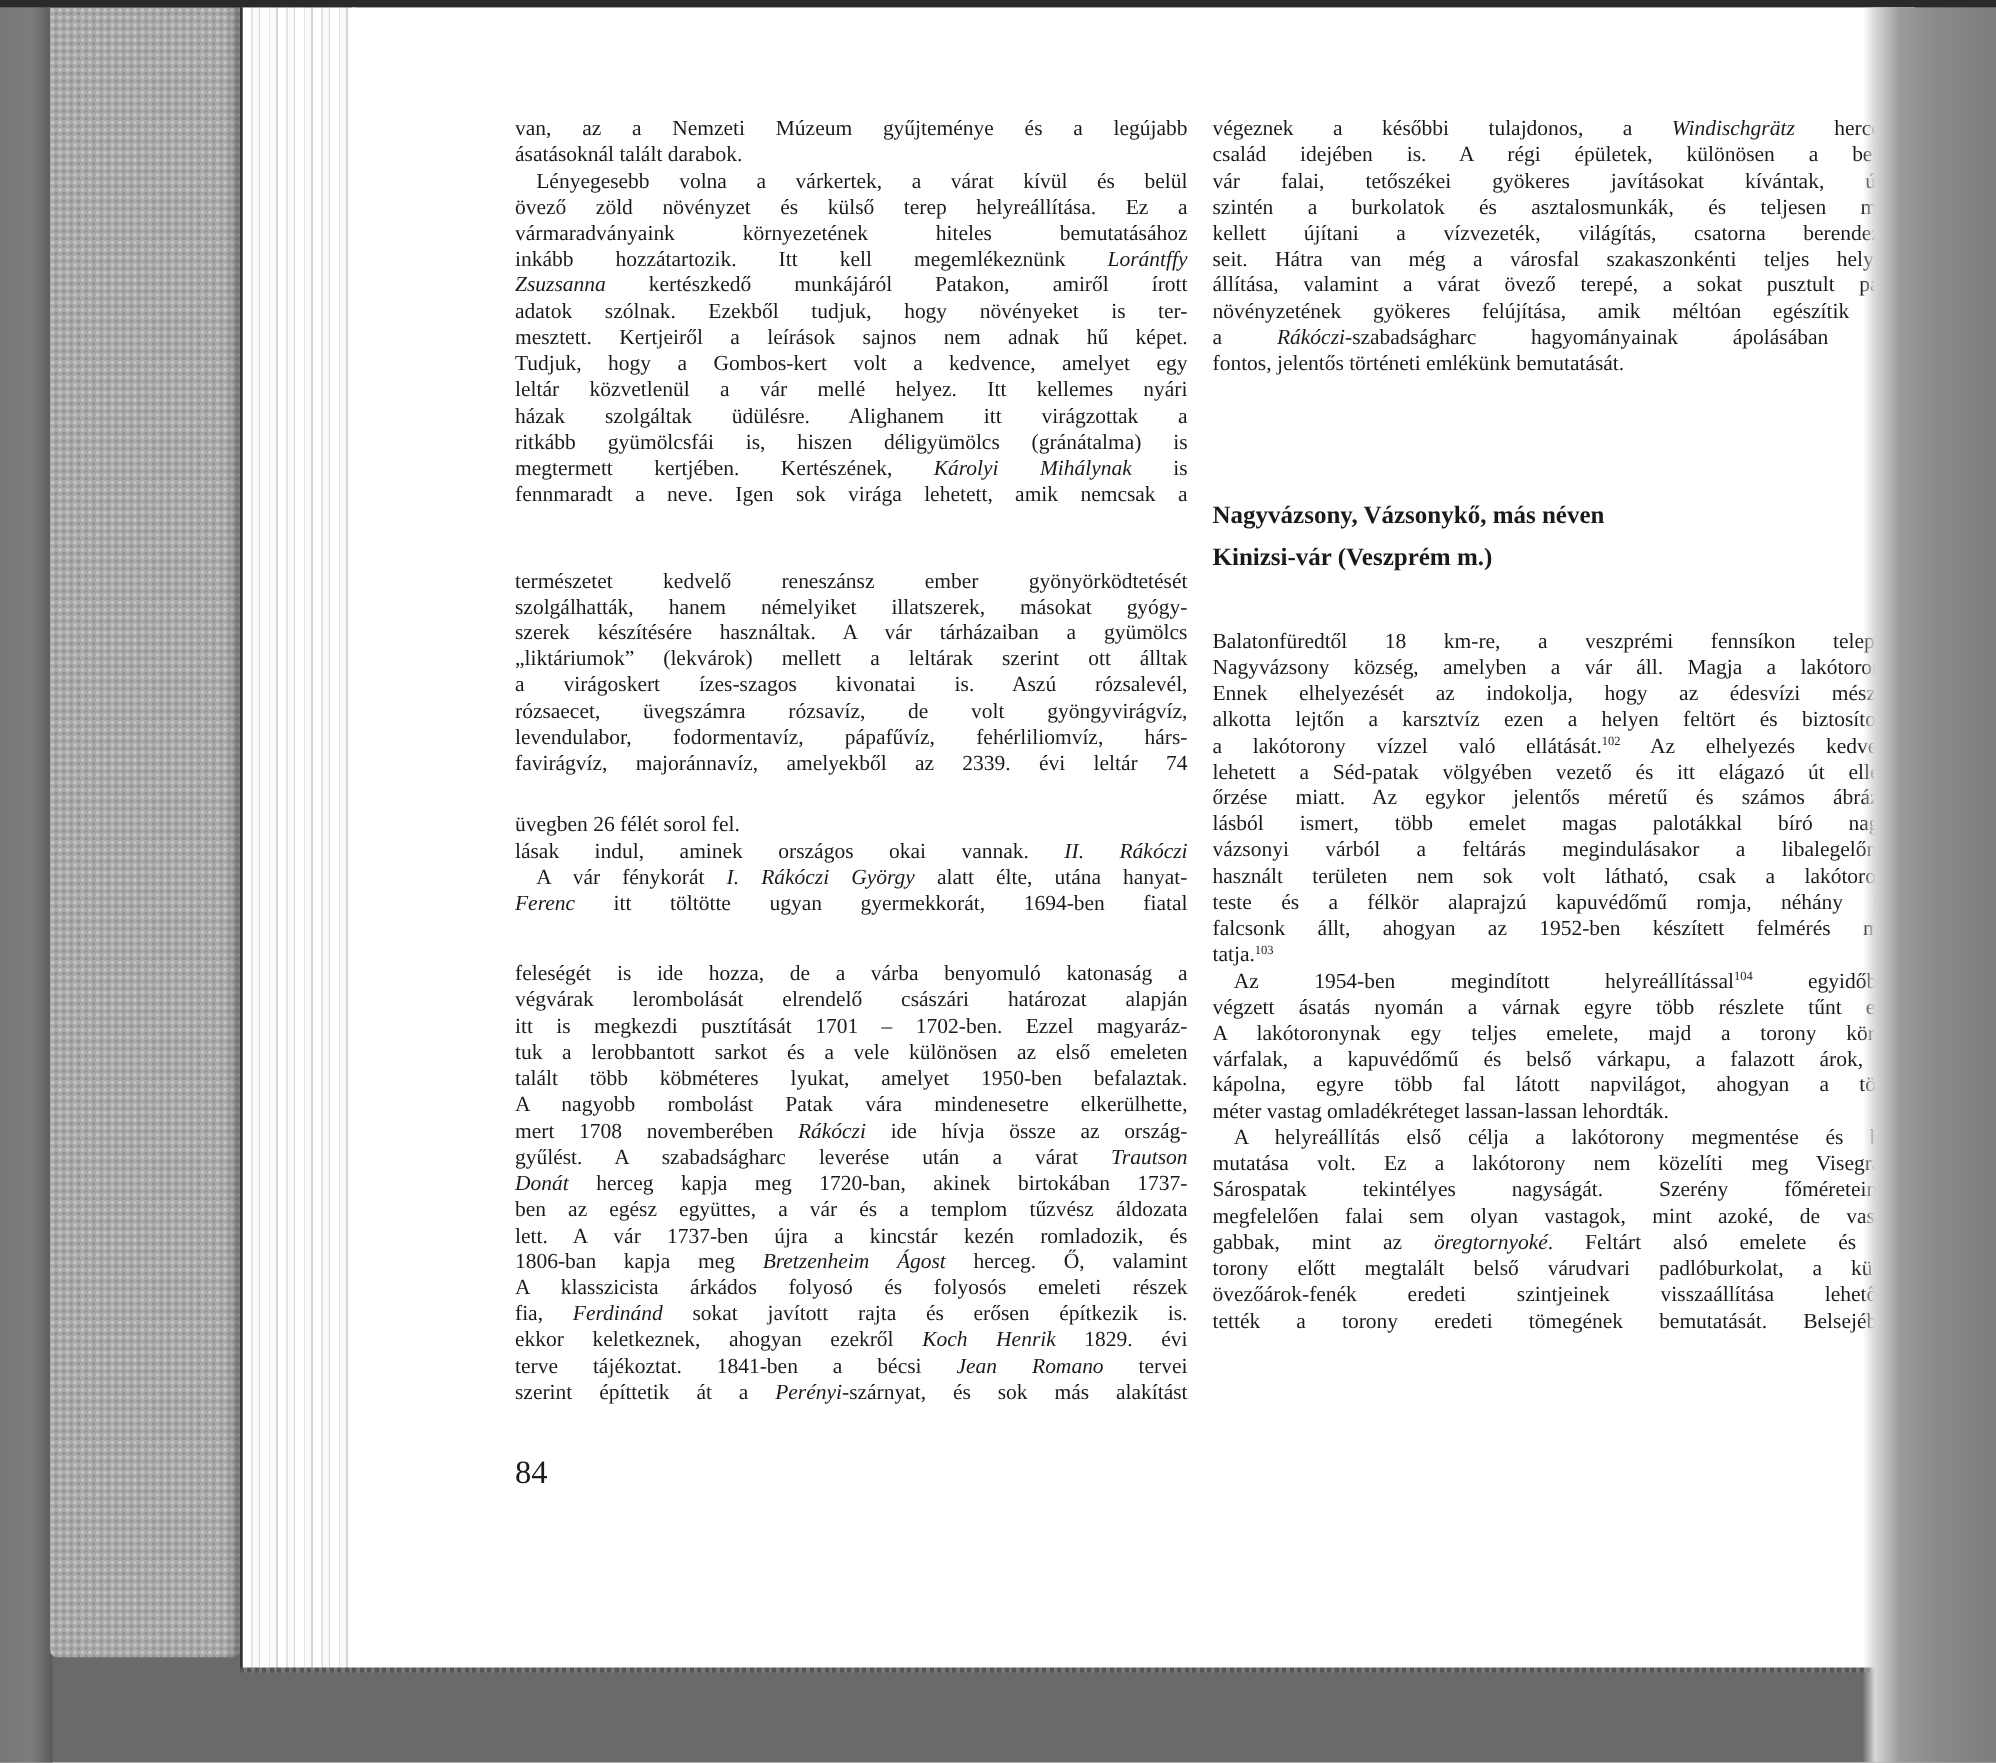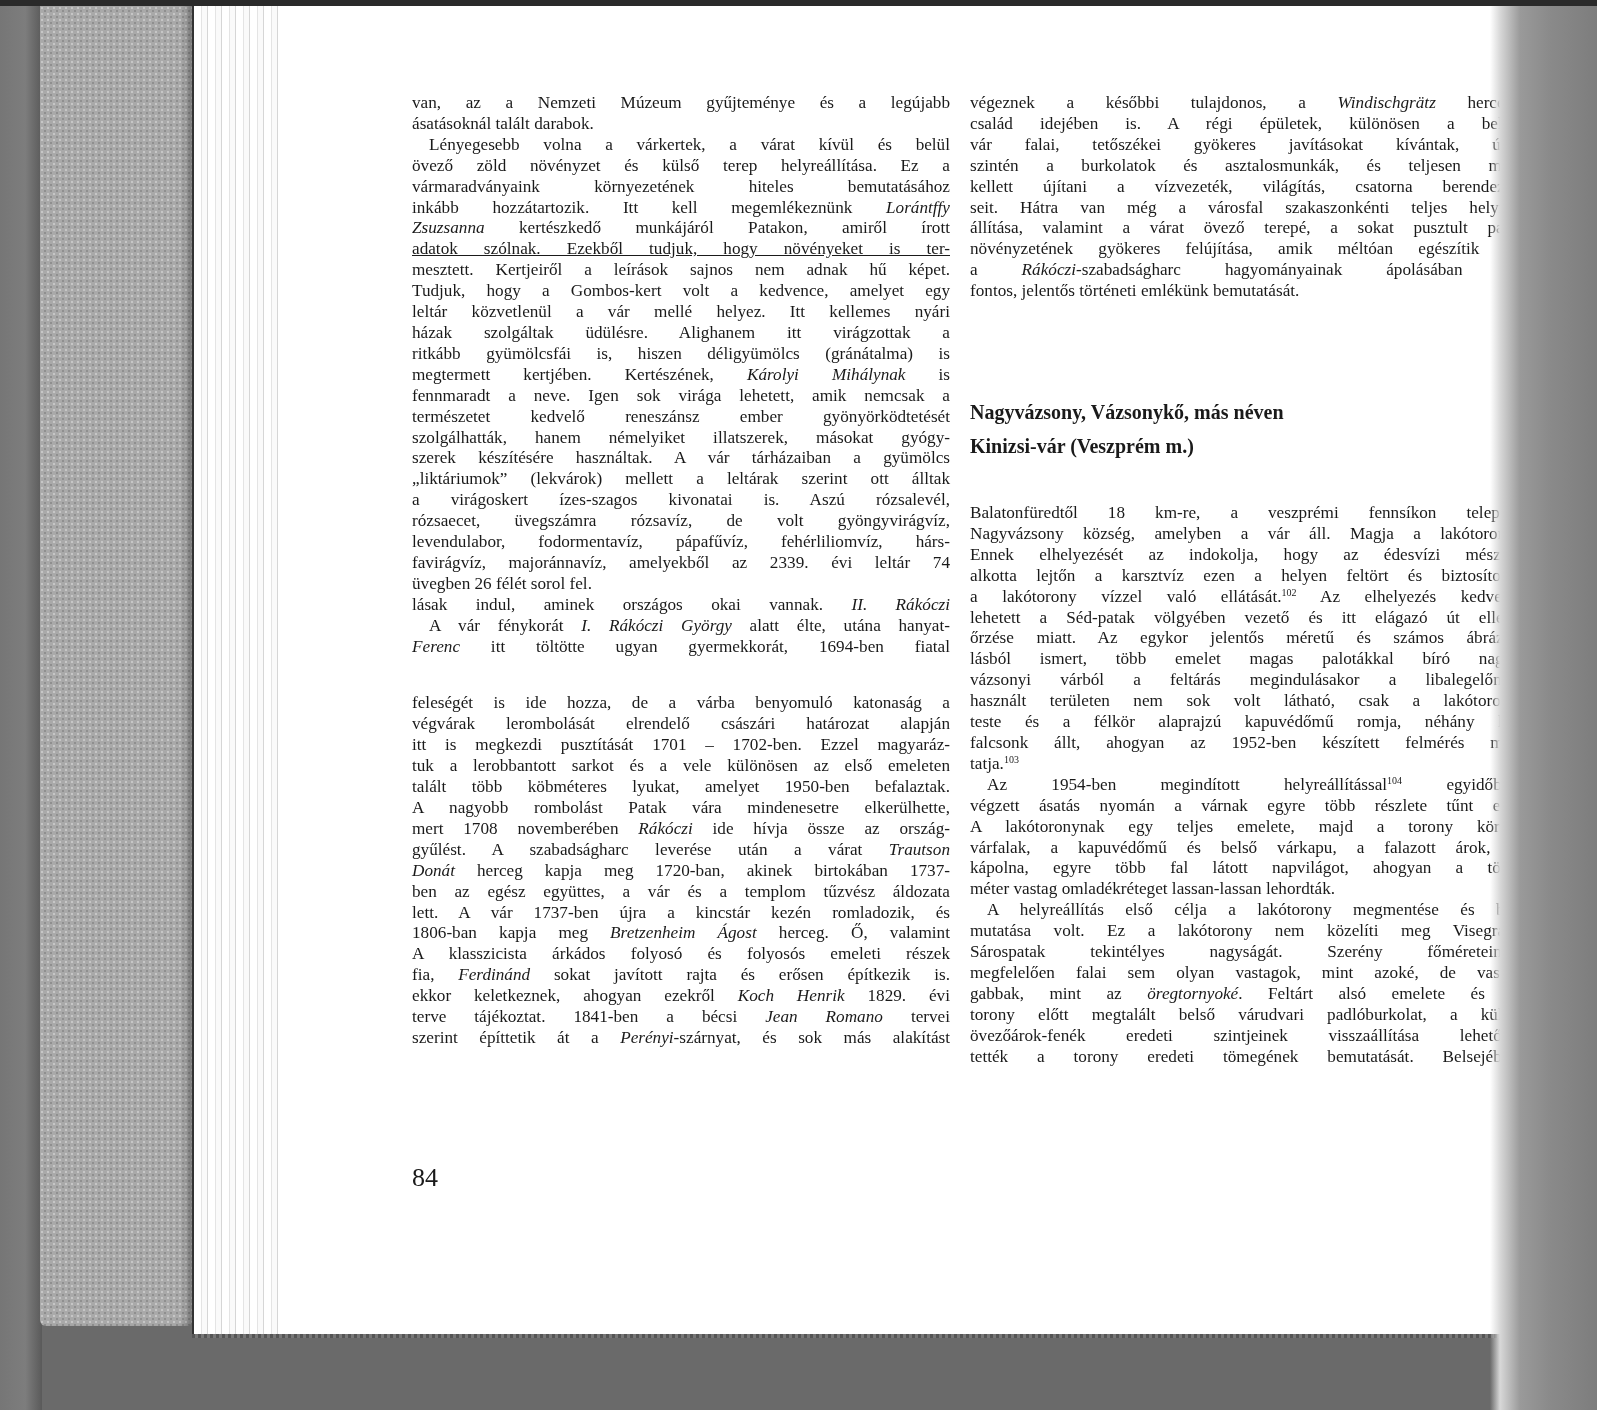--- a/index.html
+++ b/index.html
@@ -58,37 +58,37 @@
 <div class="bottom-shadow"></div>
 
 <div class="col col-left">
     <span class="line" style="display: block; text-align: justify; text-align-last: justify;">van, az a Nemzeti Múzeum gyűjteménye és a legújabb</span>
     <span class="line last" style="display: block; text-align: justify; text-align-last: left;">ásatásoknál talált darabok.</span>
     <span class="line" style="display: block; text-align: justify; text-align-last: justify; text-indent: 17px;">Lényegesebb volna a várkertek, a várat kívül és belül</span>
     <span class="line" style="display: block; text-align: justify; text-align-last: justify;">övező zöld növényzet és külső terep helyreállítása. Ez a</span>
     <span class="line" style="display: block; text-align: justify; text-align-last: justify;">vármaradványaink környezetének hiteles bemutatásához</span>
     <span class="line" style="display: block; text-align: justify; text-align-last: justify;">inkább hozzátartozik. Itt kell megemlékeznünk <i>Lorántffy</i></span>
     <span class="line" style="display: block; text-align: justify; text-align-last: justify;"><i>Zsuzsanna</i> kertészkedő munkájáról Patakon, amiről írott</span>
-    <span class="line" style="display: block; text-align: justify; text-align-last: justify; text-decoration: underline;">adatok szólnak. Ezekből tudjuk, hogy növényeket is ter-</span>
+    <span class="line" style="display: block; text-align: justify; text-align-last: justify;">adatok szólnak. Ezekből tudjuk, hogy növényeket is ter-</span>
     <span class="line" style="display: block; text-align: justify; text-align-last: justify;">mesztett. Kertjeiről a leírások sajnos nem adnak hű képet.</span>
     <span class="line" style="display: block; text-align: justify; text-align-last: justify;">Tudjuk, hogy a Gombos-kert volt a kedvence, amelyet egy</span>
     <span class="line" style="display: block; text-align: justify; text-align-last: justify;">leltár közvetlenül a vár mellé helyez. Itt kellemes nyári</span>
     <span class="line" style="display: block; text-align: justify; text-align-last: justify;">házak szolgáltak üdülésre. Alighanem itt virágzottak a</span>
     <span class="line" style="display: block; text-align: justify; text-align-last: justify;">ritkább gyümölcsfái is, hiszen déligyümölcs (gránátalma) is</span>
     <span class="line" style="display: block; text-align: justify; text-align-last: justify;">megtermett kertjében. Kertészének, <i>Károlyi Mihálynak</i> is</span>
     <span class="line" style="display: block; text-align: justify; text-align-last: justify;">fennmaradt a neve. Igen sok virága lehetett, amik nemcsak a</span>
-    <span class="line" style="display: block; text-align: justify; text-align-last: justify;">természetet kedvelő reneszánsz ember gyönyörködtetését</span>
+    <span class="line" style="display: block; text-align: justify; text-align-last: justify; margin-top: 48px;">természetet kedvelő reneszánsz ember gyönyörködtetését</span>
     <span class="line" style="display: block; text-align: justify; text-align-last: justify;">szolgálhatták, hanem némelyiket illatszerek, másokat gyógy-</span>
     <span class="line" style="display: block; text-align: justify; text-align-last: justify;">szerek készítésére használtak. A vár tárházaiban a gyümölcs</span>
     <span class="line" style="display: block; text-align: justify; text-align-last: justify;">„liktáriumok” (lekvárok) mellett a leltárak szerint ott álltak</span>
     <span class="line" style="display: block; text-align: justify; text-align-last: justify;">a virágoskert ízes-szagos kivonatai is. Aszú rózsalevél,</span>
     <span class="line" style="display: block; text-align: justify; text-align-last: justify;">rózsaecet, üvegszámra rózsavíz, de volt gyöngyvirágvíz,</span>
     <span class="line" style="display: block; text-align: justify; text-align-last: justify;">levendulabor, fodormentavíz, pápafűvíz, fehérliliomvíz, hárs-</span>
     <span class="line" style="display: block; text-align: justify; text-align-last: justify;">favirágvíz, majoránnavíz, amelyekből az 2339. évi leltár 74</span>
-    <span class="line last" style="display: block; text-align: justify; text-align-last: left;">üvegben 26 félét sorol fel.</span>
+    <span class="line last" style="display: block; text-align: justify; text-align-last: left; margin-top: 28px;">üvegben 26 félét sorol fel.</span>
     <span class="line" style="display: block; text-align: justify; text-align-last: justify;">lásak indul, aminek országos okai vannak. <i>II. Rákóczi</i></span>
     <span class="line" style="display: block; text-align: justify; text-align-last: justify; text-indent: 17px;">A vár fénykorát <i>I. Rákóczi György</i> alatt élte, utána hanyat-</span>
     <span class="line" style="display: block; text-align: justify; text-align-last: justify;"><i>Ferenc</i> itt töltötte ugyan gyermekkorát, 1694-ben fiatal</span>
     <span class="line" style="display: block; text-align: justify; text-align-last: justify; margin-top: 36px;">feleségét is ide hozza, de a várba benyomuló katonaság a</span>
     <span class="line" style="display: block; text-align: justify; text-align-last: justify;">végvárak lerombolását elrendelő császári határozat alapján</span>
     <span class="line" style="display: block; text-align: justify; text-align-last: justify;">itt is megkezdi pusztítását 1701 – 1702-ben. Ezzel magyaráz-</span>
     <span class="line" style="display: block; text-align: justify; text-align-last: justify;">tuk a lerobbantott sarkot és a vele különösen az első emeleten</span>
     <span class="line" style="display: block; text-align: justify; text-align-last: justify;">talált több köbméteres lyukat, amelyet 1950-ben befalaztak.</span>
     <span class="line" style="display: block; text-align: justify; text-align-last: justify;">A nagyobb rombolást Patak vára mindenesetre elkerülhette,</span>
     <span class="line" style="display: block; text-align: justify; text-align-last: justify;">mert 1708 novemberében <i>Rákóczi</i> ide hívja össze az ország-</span>

